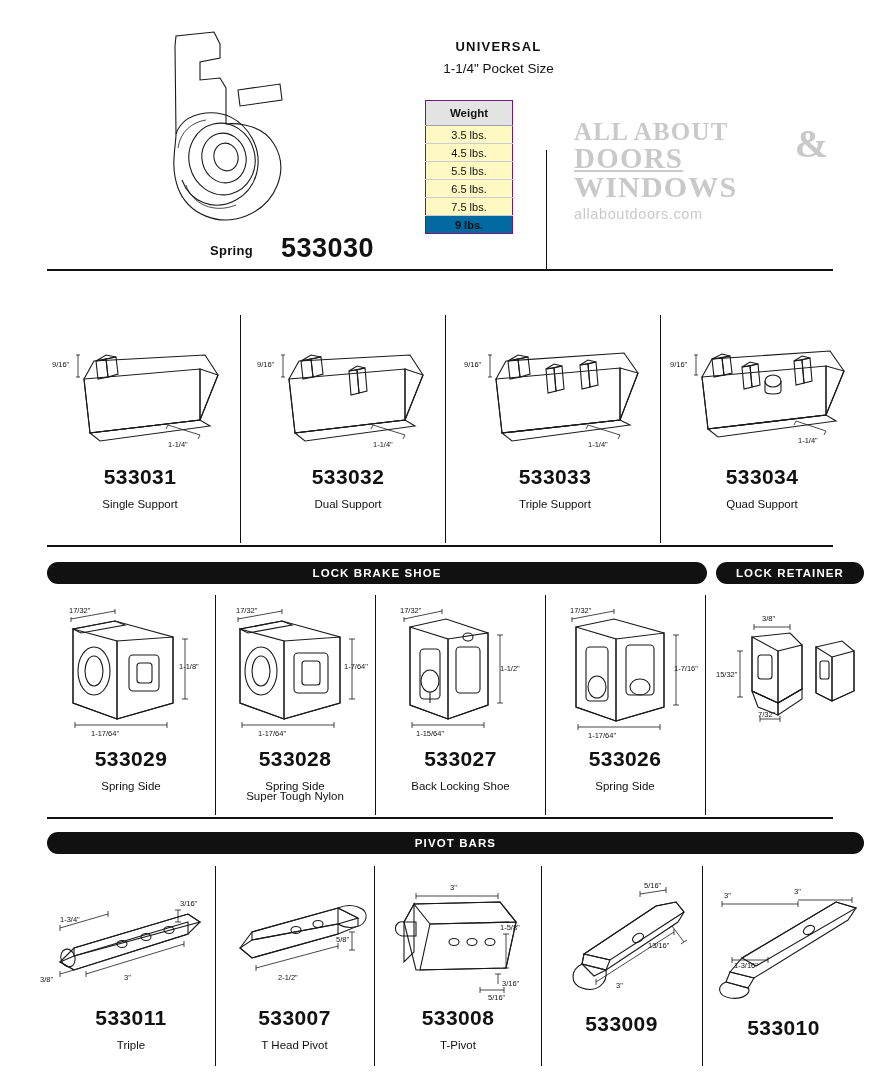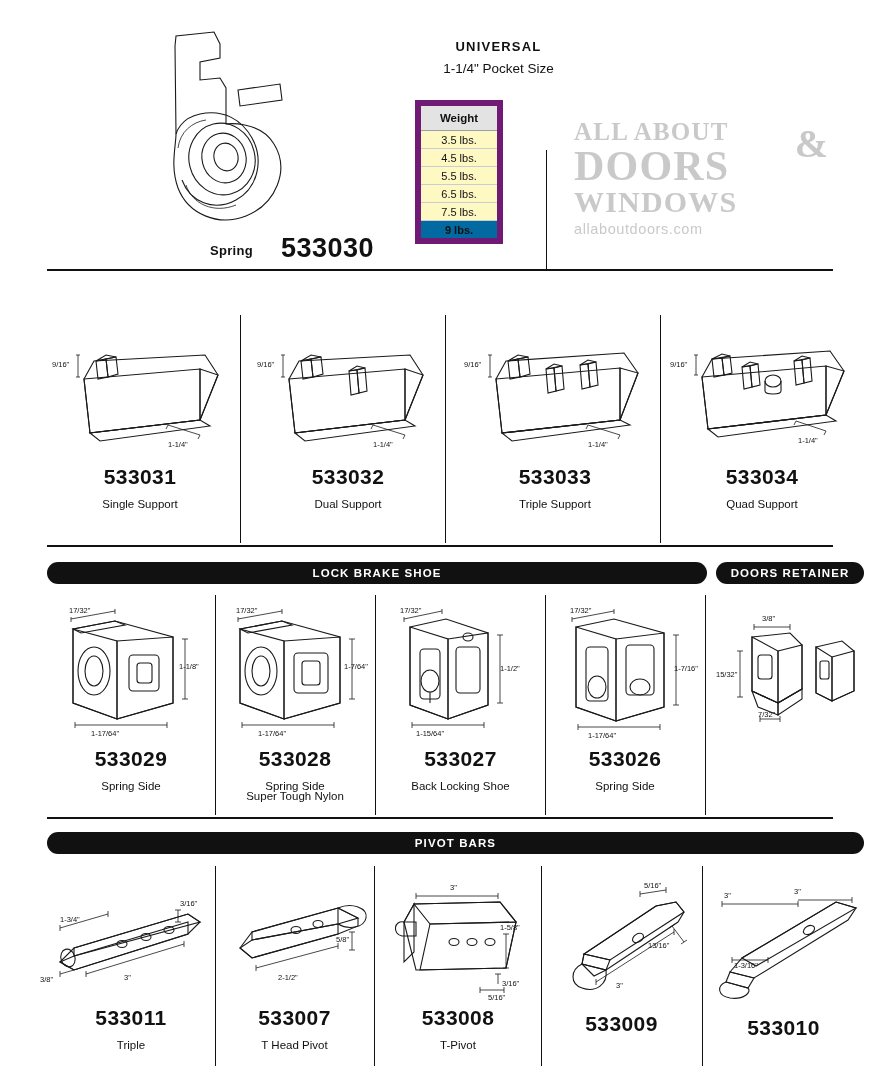--- a/index.html
+++ b/index.html
@@ -55,24 +55,24 @@
   .universal-sub {
     position: absolute;
     left: 406px;
     top: 61px;
     width: 185px;
     text-align: center;
     font-size: 13.5px;
   }
   .weight-table {
     position: absolute;
-    left: 415px;
+    left: 425px;
     top: 100px;
     width: 88px;
-    border: 6px solid #701a75;
+    border: 1px solid #701a75;
     border-collapse: collapse;
     font-size: 11px;
   }
   .weight-table th {
     background: #e3e3e3;
     font-size: 11.5px;
     font-weight: bold;
     padding: 6px 0 6px 0;
     border-bottom: 1px solid #9aa0a6;
     text-align: center;
@@ -98,24 +98,25 @@
     font-family: "Liberation Serif", serif;
     user-select: none;
   }
   .logo-line1 {
     font-size: 25px;
     letter-spacing: 1.2px;
     font-weight: bold;
     position: relative;
   }
   .logo-line2 {
-    font-size: 42px;
+    font-size: 29px;
     letter-spacing: 1.2px;
     font-weight: bold;
     margin-top: -4px;
+    text-decoration: underline;
   }
   .logo-line3 {
     font-size: 30px;
     letter-spacing: 1.2px;
     font-weight: bold;
     margin-top: -5px;
   }
   .logo-amp {
     font-size: 40px;
     font-weight: bold;
@@ -343,21 +344,21 @@
 
   <div class="cell-title" style="position:absolute; left:672px; top:190px; width:180px;">533034</div>
   <div class="cell-sub" style="position:absolute; left:672px; top:216px; width:180px;">Quad Support</div>
 
   <div class="rule" style="left:47px; top:270px; width:786px;"></div>
 </div>
 
 <div class="row" style="height:275px;">
 
   <div class="banner" style="left:47px; top:13px; width:660px;">LOCK BRAKE SHOE</div>
-  <div class="banner" style="left:716px; top:13px; width:148px;">DOORS RETAINER</div>
+  <div class="banner" style="left:716px; top:13px; width:148px;">LOCK RETAINER</div>
 
   <div class="vdiv" style="left:215px; top:46px; height:220px;"></div>
   <div class="vdiv" style="left:375px; top:46px; height:220px;"></div>
   <div class="vdiv" style="left:545px; top:46px; height:220px;"></div>
   <div class="vdiv" style="left:705px; top:46px; height:220px;"></div>
 
   <div style="position:absolute; left:55px; top:50px;">
     <svg width="155" height="140" viewBox="0 0 155 140">
       <text class="dimtxt" x="14" y="14">17/32"</text>
       <path class="ln-thin" d="M16,20 L60,12 M16,18 L16,23 M60,10 L60,15"></path>

